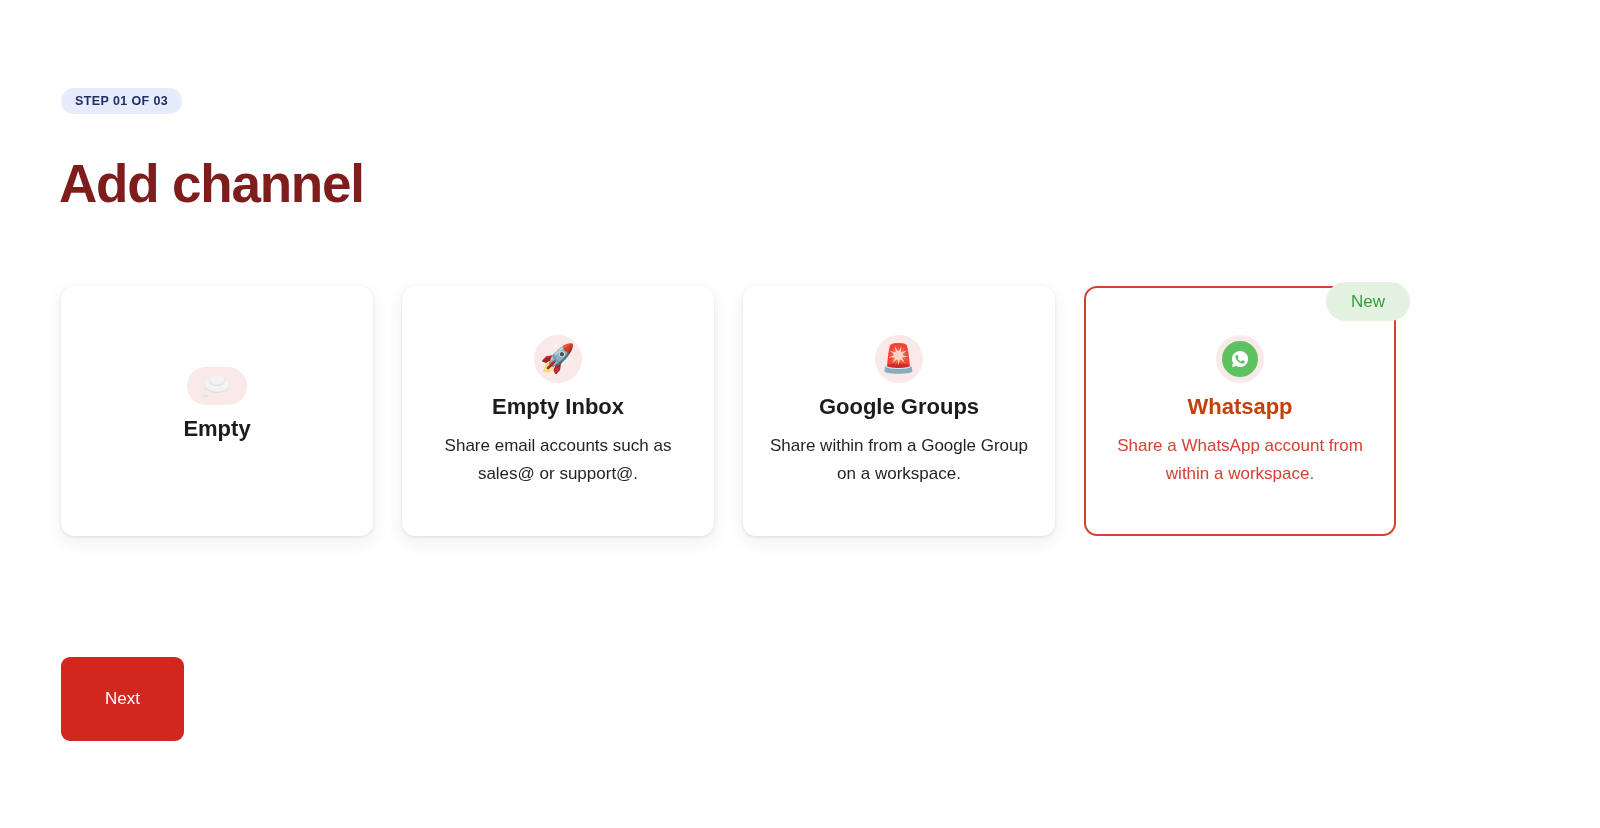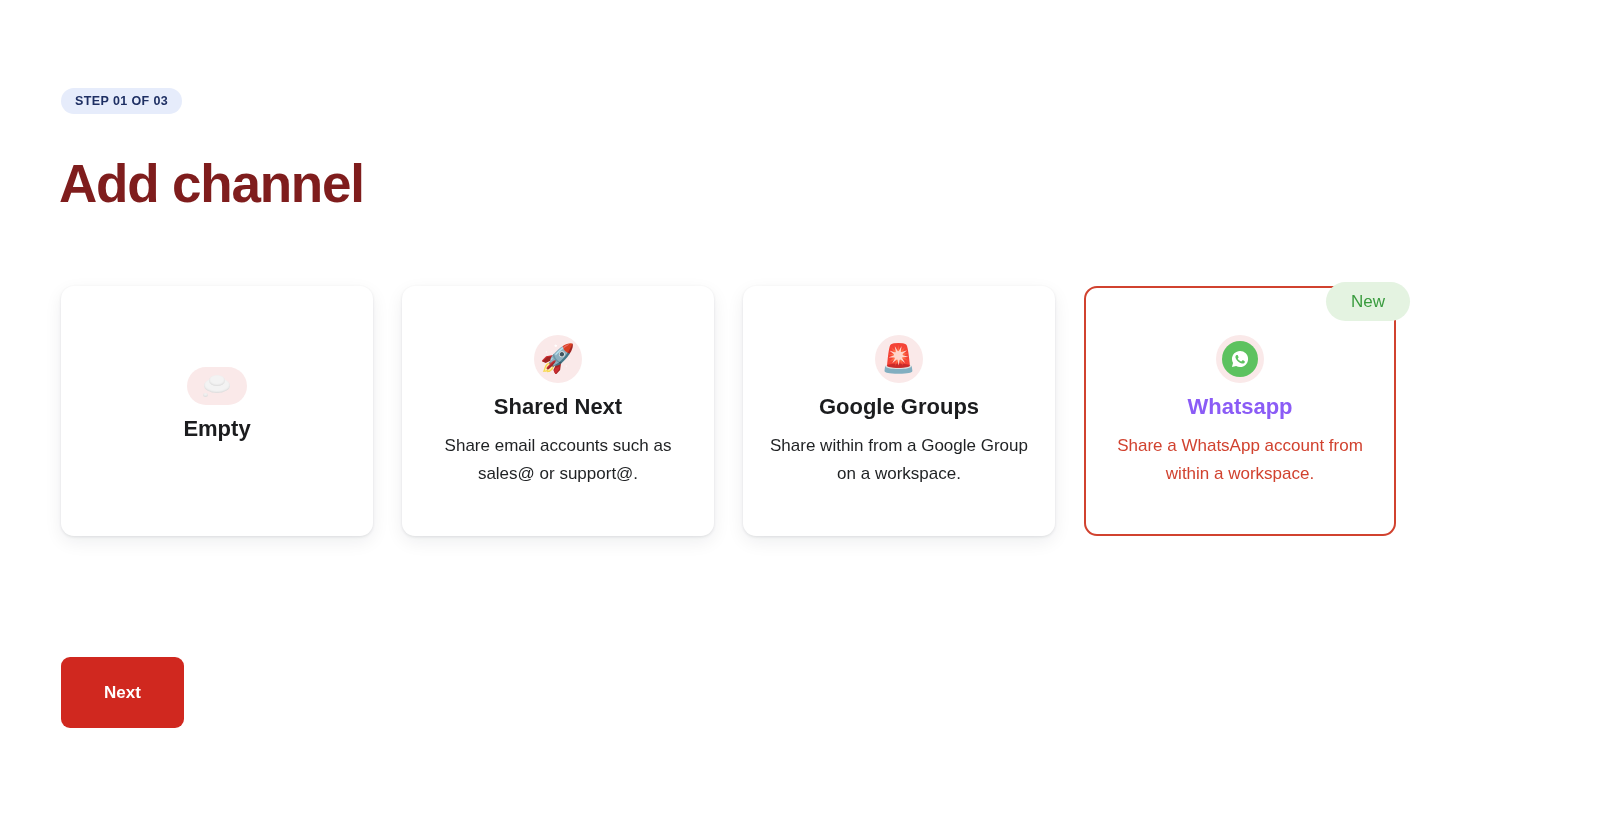--- a/index.html
+++ b/index.html
@@ -138,21 +138,21 @@
   }
   .card-desc {
     font-size: 17px;
     color: #1f2123;
     text-align: center;
     line-height: 1.62;
     margin: 0;
     max-width: 268px;
   }
 
-  .card.selected .card-title { color: #8b5cf6; }
+  .card.selected .card-title { color: #c2410c; }
   .card.selected .card-desc  { color: #d1422f; }
 
   .new-badge {
     position: absolute;
     top: -6px;
     right: -16px;
     background: #e4f3e1;
     color: #3a9c3f;
     font-size: 17px;
     line-height: 1;
@@ -160,28 +160,28 @@
     border-radius: 20px;
     white-space: nowrap;
   }
 
   
   .next-btn {
     position: absolute;
     left: 61px;
     top: 657px;
     width: 123px;
-    height: 71px;
+    height: 84px;
     background: #d0281f;
     color: #ffffff;
     border: none;
     border-radius: 9px;
     font-family: "Liberation Sans", sans-serif;
     font-size: 17px;
-    font-weight: bold;
+    font-weight: normal;
     cursor: pointer;
   }
 </style>
 </head>
 <body>
 
 <div class="page">
 
   <div class="step-badge">STEP 01 OF 03</div>
 
@@ -197,21 +197,21 @@
             <span class="b b3"></span>
         </span>
       </div>
       <div class="card-title">Empty</div>
     </div>
 
     <div class="card">
       <div class="card-icon-wrap">
         <span class="card-emoji">🚀</span>
       </div>
-      <div class="card-title">Shared Next</div>
+      <div class="card-title">Empty Inbox</div>
       <div class="card-desc">Share email accounts such as sales@ or support@.</div>
     </div>
 
     <div class="card">
       <div class="card-icon-wrap">
         <span class="card-emoji">🚨</span>
       </div>
       <div class="card-title">Google Groups</div>
       <div class="card-desc">Share within from a Google Group on a workspace.</div>
     </div>

